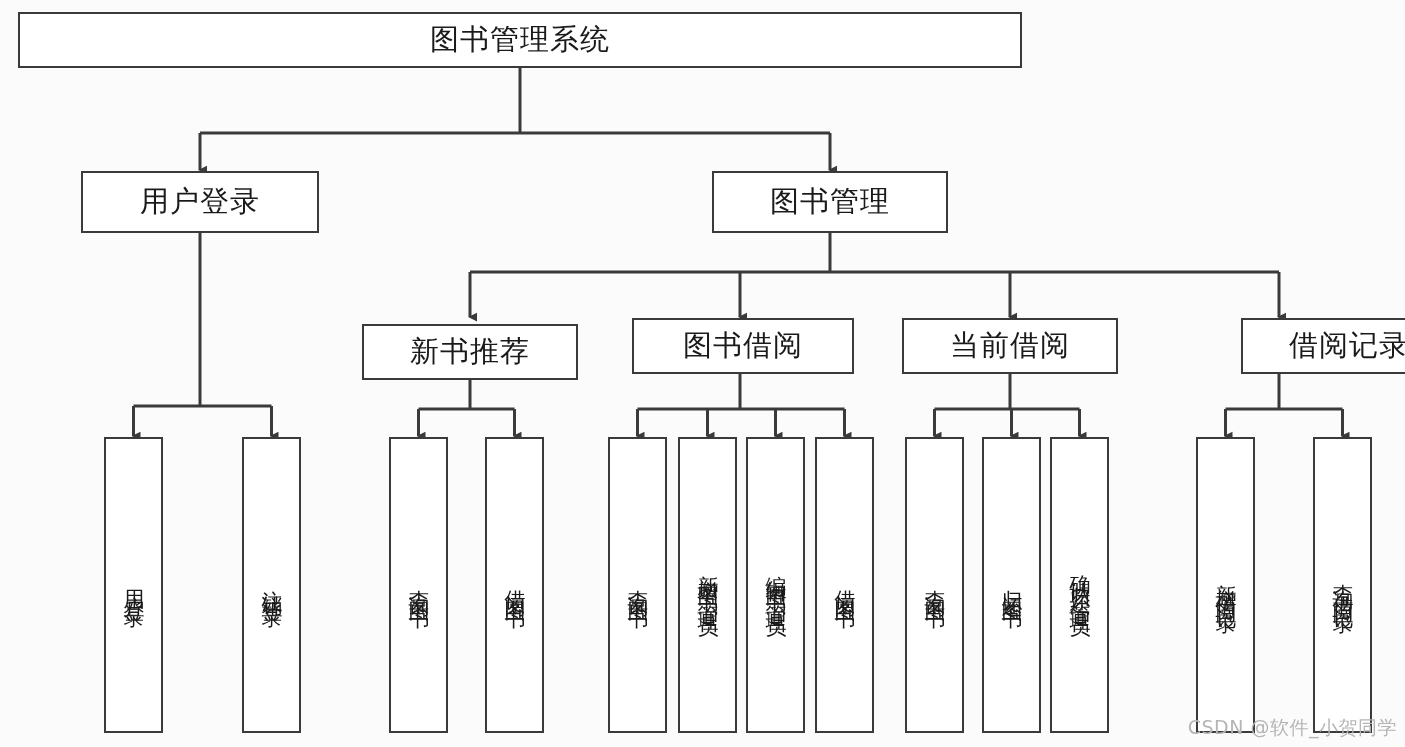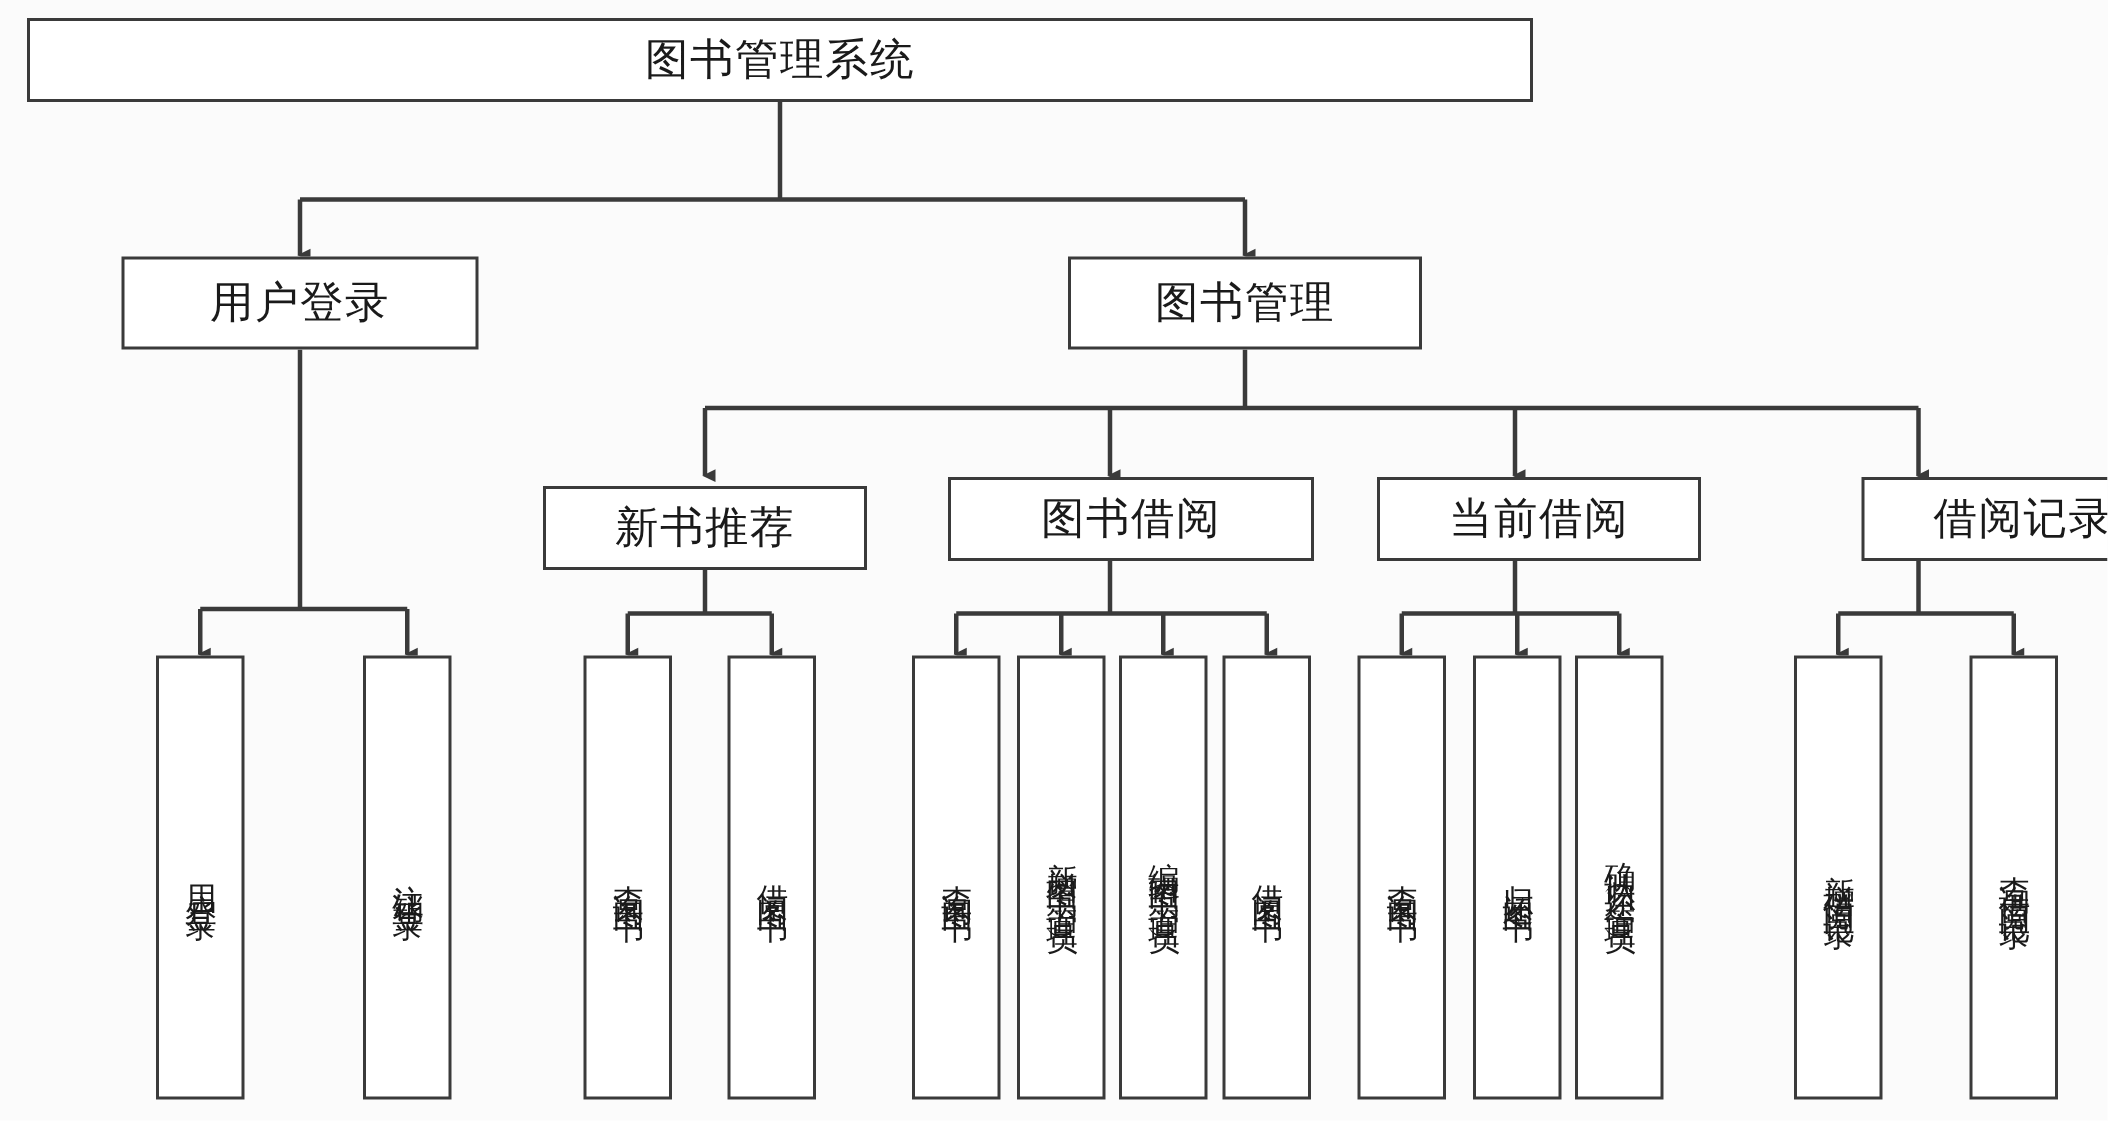--- a/index.html
+++ b/index.html
@@ -117,24 +117,24 @@
       </div>
       <div class="node horizontal" style="left: 81px; top: 171px; width: 238px; height: 62px; border-color: rgb(58, 58, 58); background: rgb(255, 255, 255); color: rgb(26, 26, 26);">
         <span class="label">用户登录</span>
       </div>
       <div class="node horizontal" style="left: 712px; top: 171px; width: 236px; height: 62px; border-color: rgb(58, 58, 58); background: rgb(255, 255, 255); color: rgb(26, 26, 26); align-items: center;">
         <span class="label">图书管理</span>
       </div>
       <div class="node horizontal" style="left: 362px; top: 324px; width: 216px; height: 56px; border-color: rgb(58, 58, 58); background: rgb(255, 255, 255); color: rgb(26, 26, 26);">
         <span class="label">新书推荐</span>
       </div>
-      <div class="node horizontal" style="left: 632px; top: 318px; width: 244px; height: 56px; border-color: rgb(58, 58, 58); background: rgb(255, 255, 255); color: rgb(26, 26, 26);">
+      <div class="node horizontal" style="left: 632px; top: 318px; width: 222px; height: 56px; border-color: rgb(58, 58, 58); background: rgb(255, 255, 255); color: rgb(26, 26, 26);">
         <span class="label">图书借阅</span>
       </div>
-      <div class="node horizontal" style="left: 902px; top: 318px; width: 216px; height: 56px; border-color: rgb(58, 58, 58); background: rgb(255, 255, 255); color: rgb(26, 26, 26); margin-left: 16px;">
+      <div class="node horizontal" style="left: 902px; top: 318px; width: 216px; height: 56px; border-color: rgb(58, 58, 58); background: rgb(255, 255, 255); color: rgb(26, 26, 26);">
         <span class="label">当前借阅</span>
       </div>
       <div class="node horizontal" style="left: 1241px; top: 318px; width: 216px; height: 56px; border-color: rgb(58, 58, 58); background: rgb(255, 255, 255); color: rgb(26, 26, 26);">
         <span class="label">借阅记录</span>
       </div>
       <div class="node vertical" style="left: 104px; top: 437px; width: 59px; height: 296px; border-color: rgb(58, 58, 58); background: rgb(255, 255, 255); color: rgb(26, 26, 26);">
         <span class="vtext">用户登录</span>
       </div>
       <div class="node vertical" style="left: 242px; top: 437px; width: 59px; height: 296px; border-color: rgb(58, 58, 58); background: rgb(255, 255, 255); color: rgb(26, 26, 26);">
         <span class="vtext">注销登录</span>
@@ -167,13 +167,14 @@
         <span class="vtext">确认归还（管理员）</span>
       </div>
       <div class="node vertical" style="left: 1196px; top: 437px; width: 59px; height: 296px; border-color: rgb(58, 58, 58); background: rgb(255, 255, 255); color: rgb(26, 26, 26);">
         <span class="vtext">新增借阅记录</span>
       </div>
       <div class="node vertical" style="left: 1313px; top: 437px; width: 59px; height: 296px; border-color: rgb(58, 58, 58); background: rgb(255, 255, 255); color: rgb(26, 26, 26);">
         <span class="vtext">查询借阅记录</span>
       </div>
     </div>
 
+  <div class="watermark">CSDN @软件_小贺同学</div>
 </div>
 
 </body></html>

